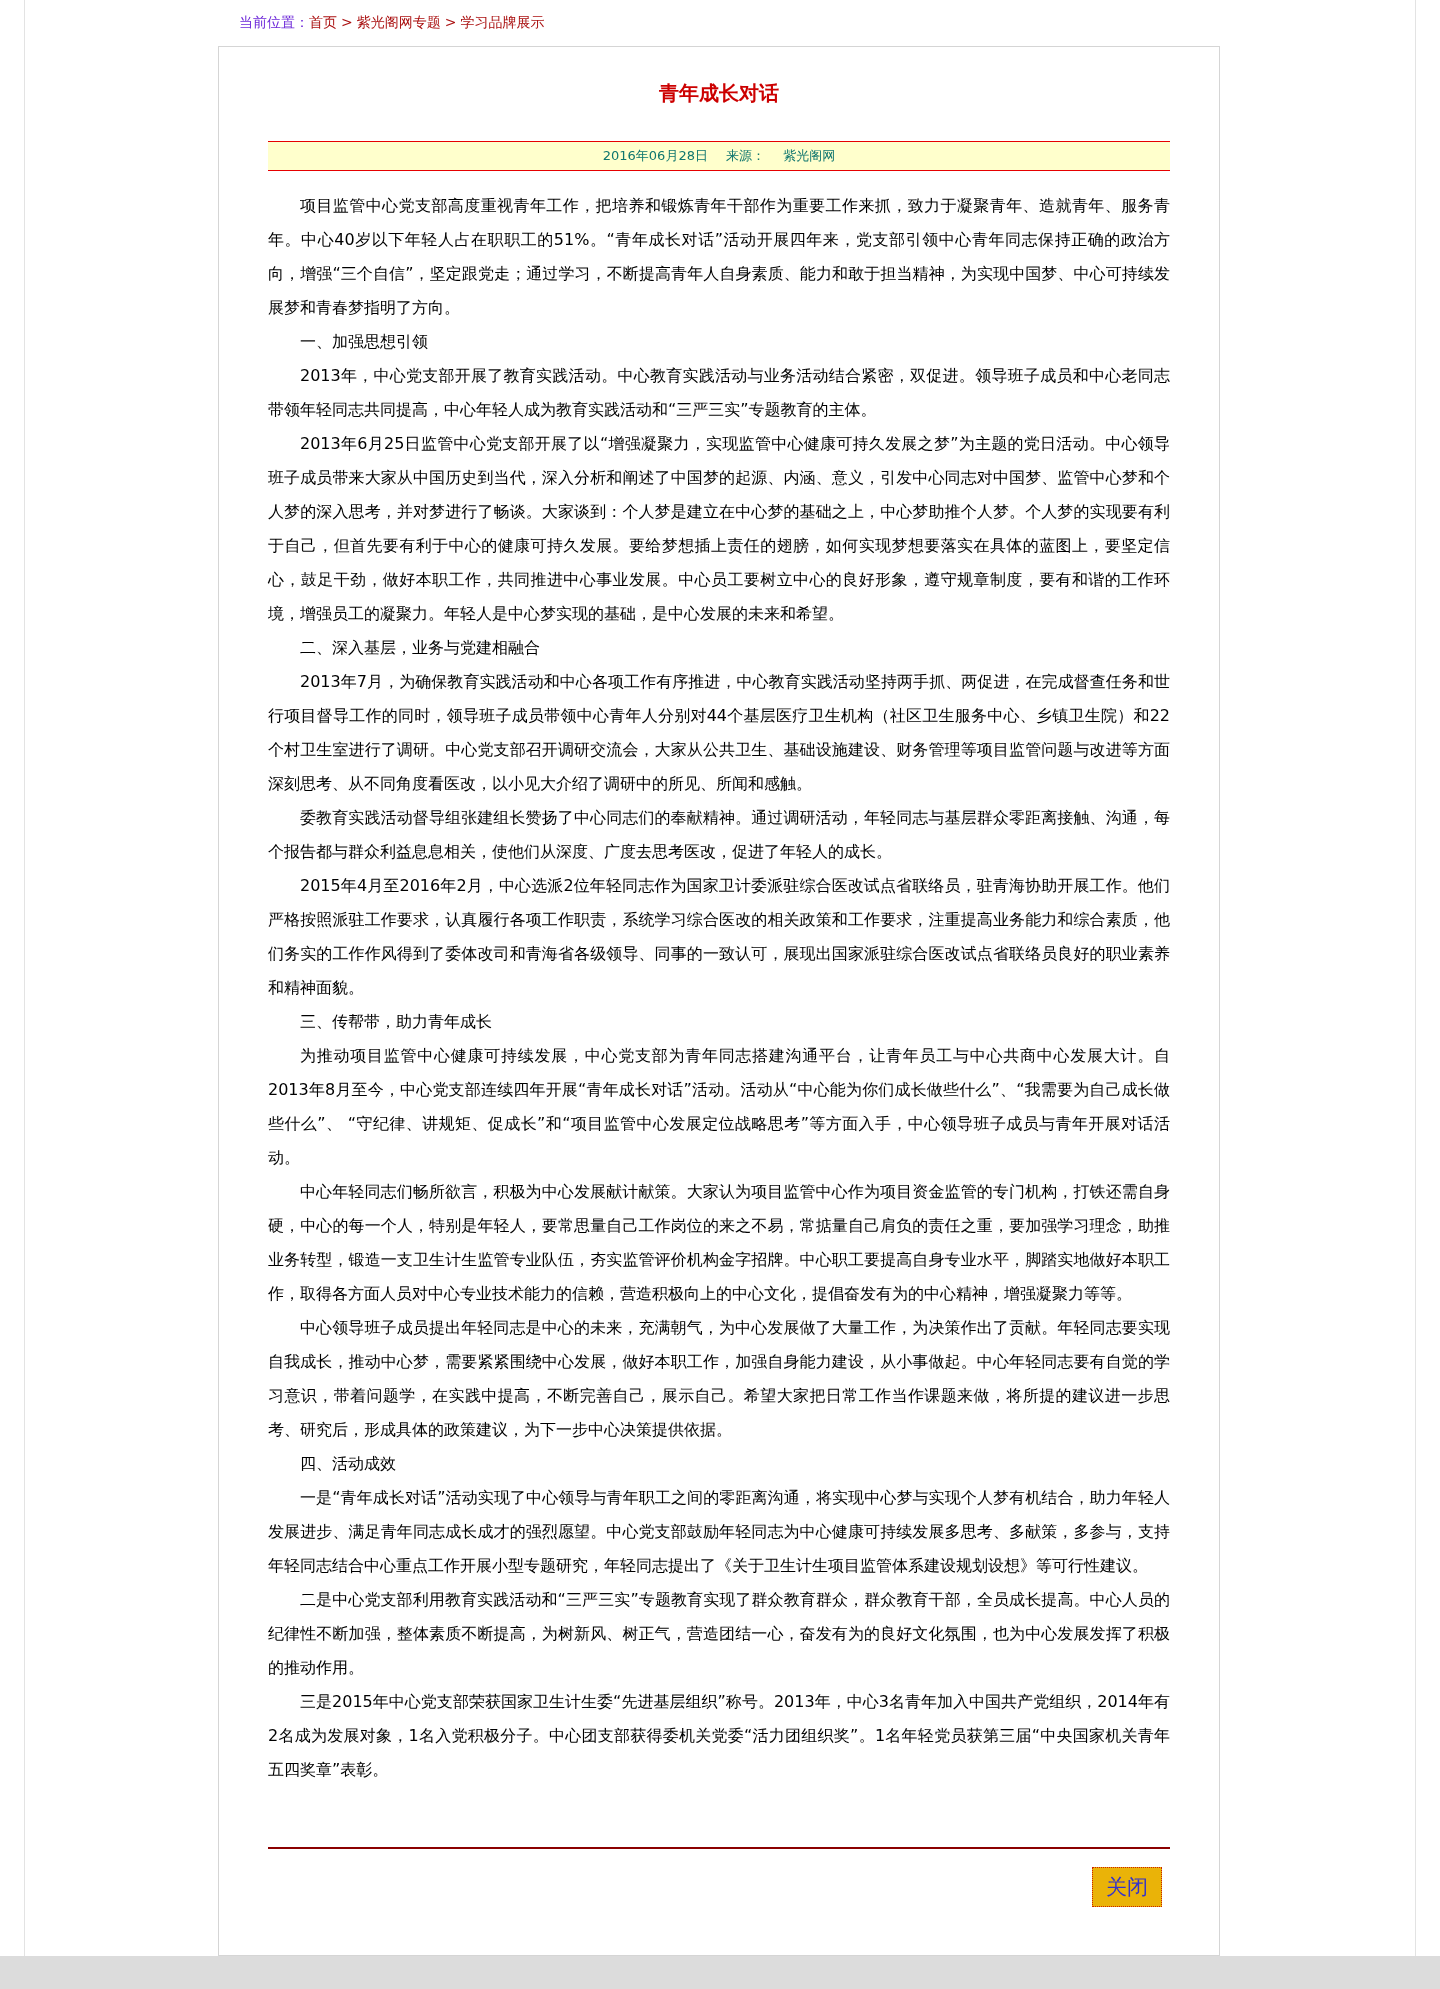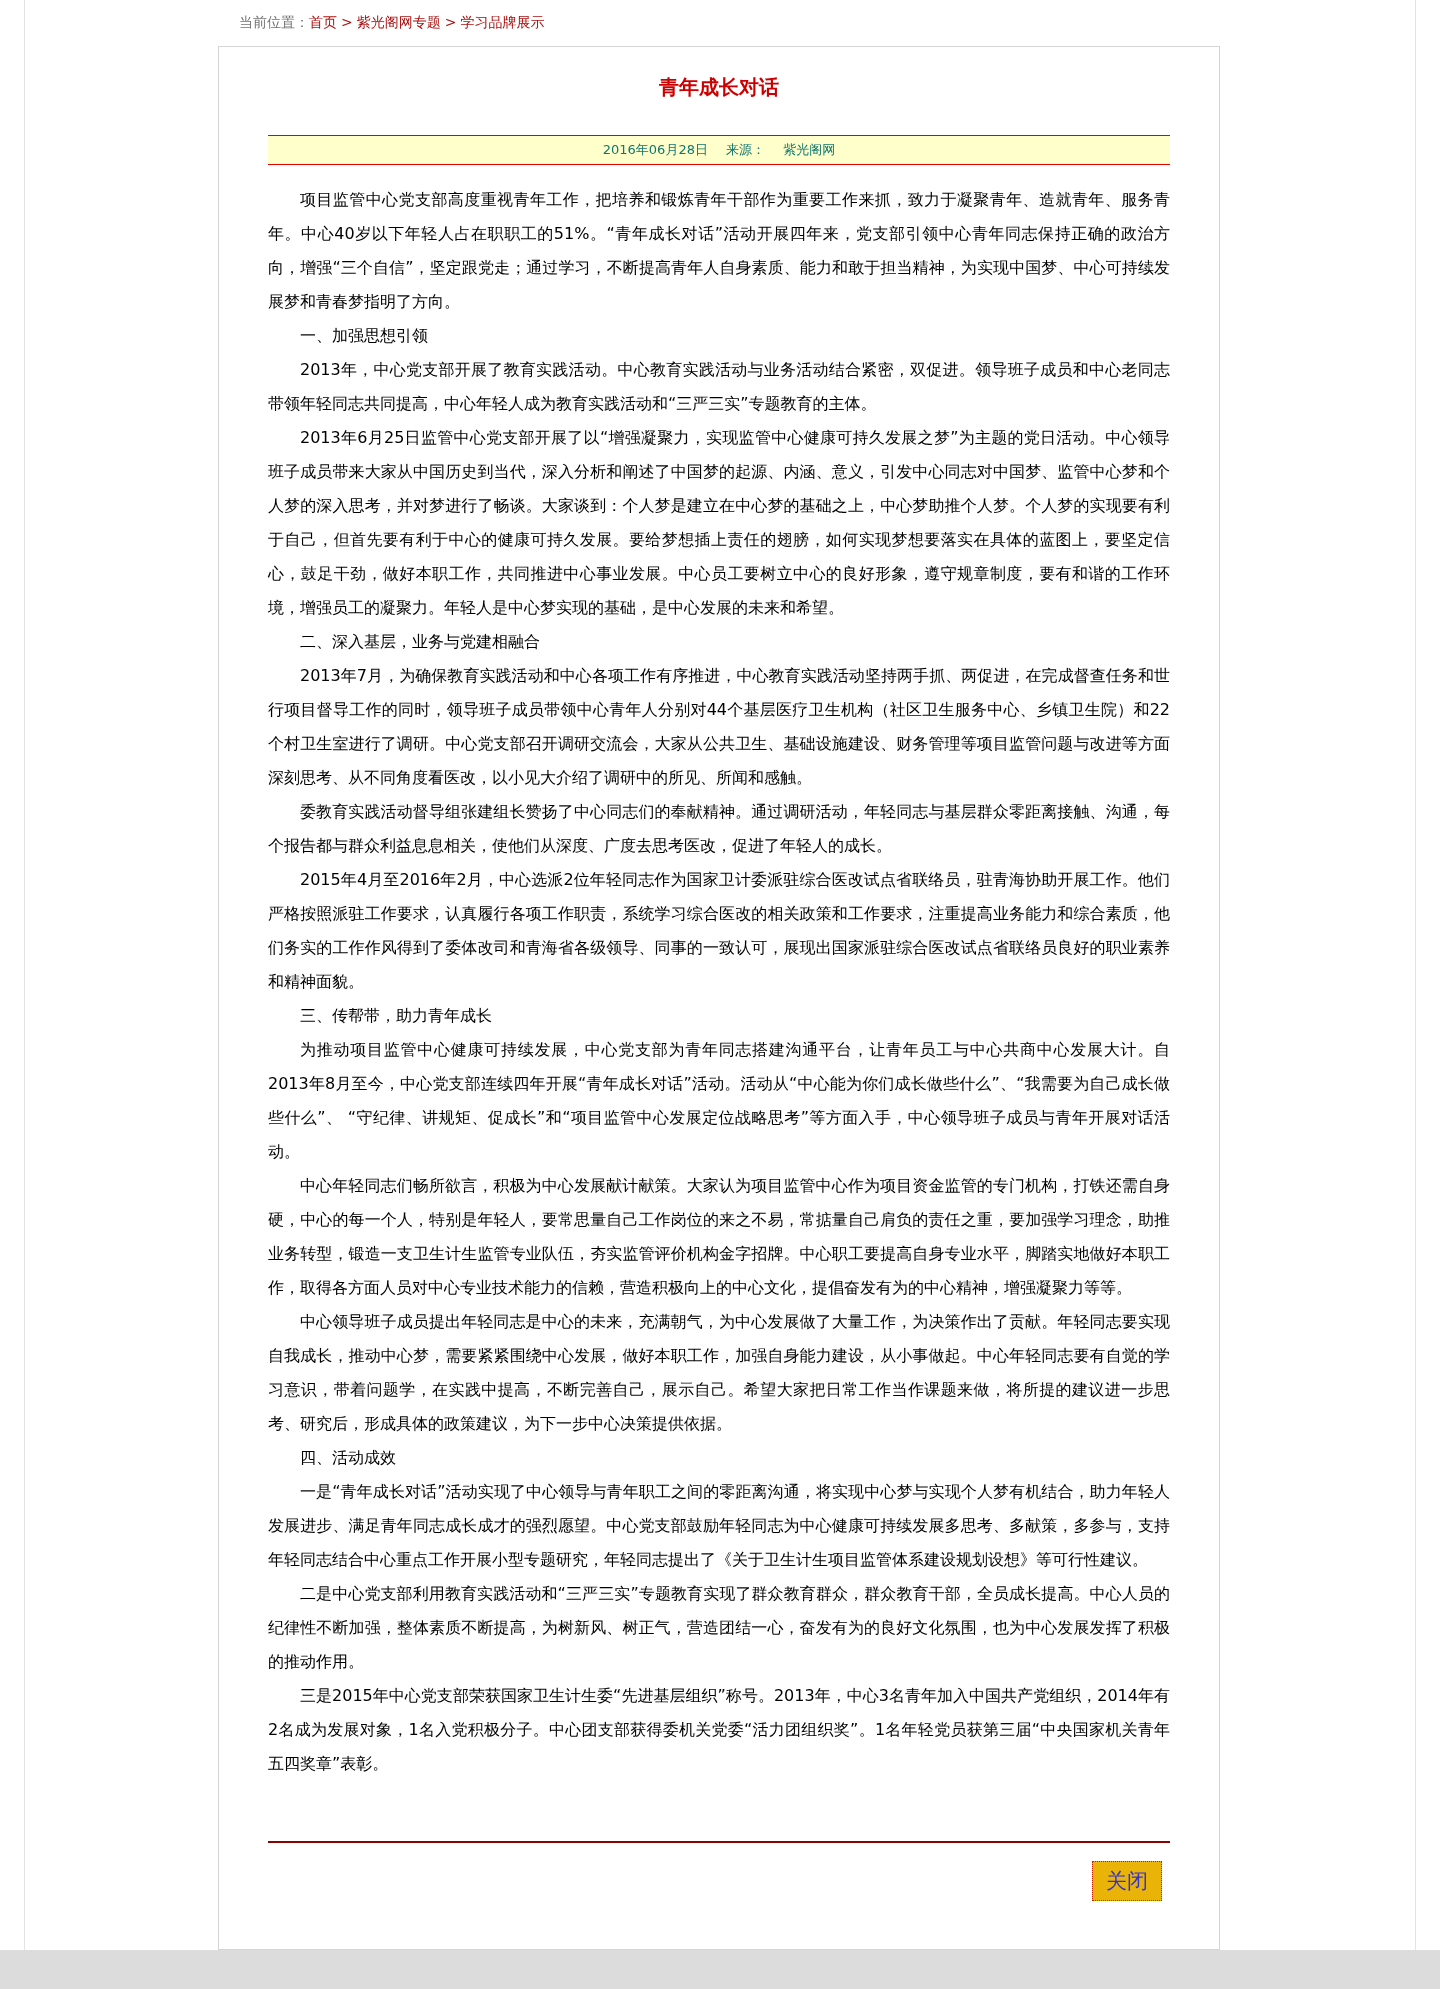--- a/index.html
+++ b/index.html
@@ -1,24 +1,24 @@
 <!DOCTYPE html>
 <html><head>
 <meta charset="utf-8">
 <style>
   html,body{margin:0;padding:0;background:#ffffff;}
   body{width:1440px;font-family:"DejaVu Sans","Liberation Sans",sans-serif;color:#000;}
   .page-frame{box-sizing:border-box;margin:0 24px;min-height:1907px;
     border-left:1px solid #e3e3e3;border-right:1px solid #e3e3e3;padding-top:12px;}
   .breadcrumb{margin-left:214px;font-size:14px;color:#aa1111;height:20px;line-height:20px;}
-  .bc-label{color:#737373;}
+  .bc-label{color:#6d28d9;}
   .bc-link{color:#aa1111;text-decoration:none;cursor:pointer;}
   .bc-sep{color:#aa1111;padding:0 4px;}
   .article-box{box-sizing:border-box;margin:14px 0 0 193px;width:1002px;min-height:1858px;
-    border:1px solid #d5d5d5;background:#ffffff;padding:20px 49px 48px;}
+    border:1px solid #d5d5d5;background:#ffffff;padding:26px 49px 48px;}
   .article-title{margin:6px 0 0;text-align:center;color:#cc0000;font-size:20px;font-weight:bold;line-height:28px;}
   .article-subtitle{margin:12px 0 0;text-align:center;color:#000;font-size:17px;font-weight:bold;line-height:24px;}
   .meta-bar{margin-top:34px;background:#ffffcc;border-top:1px solid #e60000;border-bottom:1px solid #e60000;
     height:28px;line-height:28px;text-align:center;font-size:13px;color:#0f766e;}
   .meta-source-label{margin-left:14px;}
   .meta-source{margin-left:14px;}
   .article-body{margin-top:18px;font-size:16px;line-height:34px;text-align:justify;}
   .article-body p{margin:0;text-indent:2em;}
   .bottom-divider{margin-top:60px;border:0;border-top:2px solid #8b0000;height:0;}
   .close-row{overflow:hidden;margin-top:18px;}

